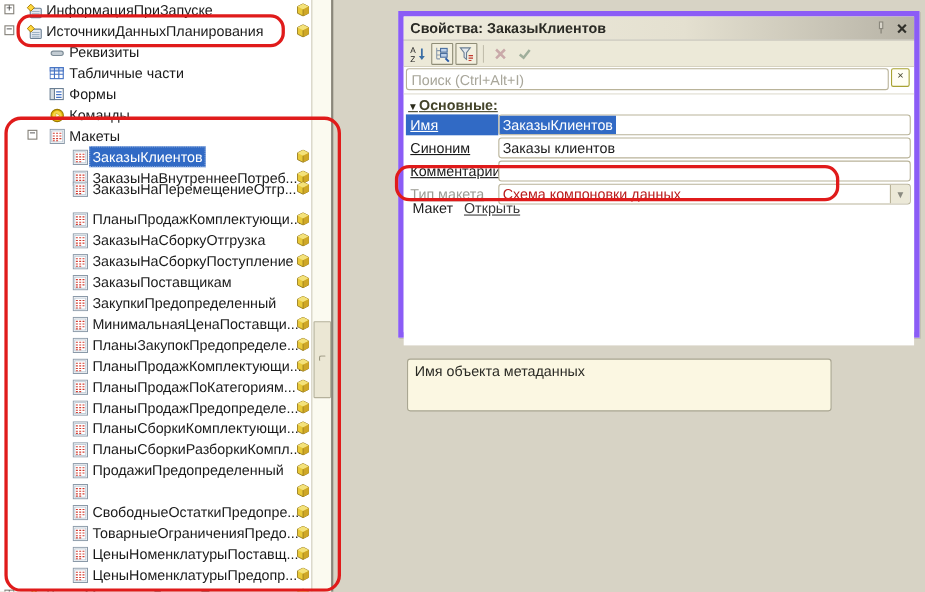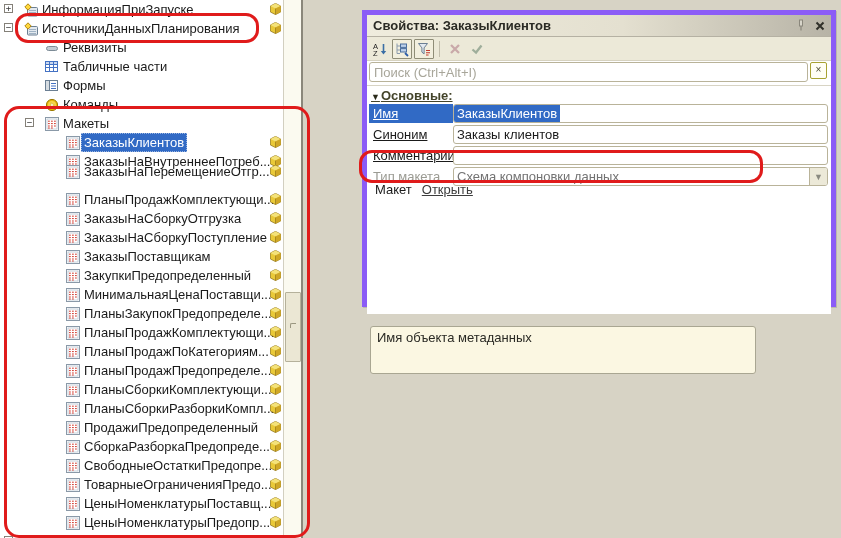--- a/index.html
+++ b/index.html
@@ -69,21 +69,21 @@
   #section-header{position:absolute;left:4px;top:2px;font-weight:bold;color:#44442a;text-decoration:underline;}
   #section-arrow{font-size:9px;margin-right:1px;color:#2a2a1a;}
   #prop-fields{position:absolute;left:2px;top:18px;right:3px;}
   .prow{display:flex;height:19px;margin-bottom:2px;align-items:center;}
   .plabel{width:84px;padding-left:4px;line-height:19px;box-sizing:border-box;white-space:nowrap;text-decoration:underline;}
   .plabel.sel{background:#316ac5;color:#fff;}
   .plabel.disabled{color:#9b9b93;}
   .pvalue{flex:1;height:19px;box-sizing:border-box;border:1px solid #b9b399;border-radius:3px;background:#fff;display:flex;align-items:center;overflow:hidden;}
   .pvalue .vtext{padding:0 3px;line-height:17px;white-space:nowrap;}
   .pvalue .vtext.hl{background:#316ac5;color:#fff;}
-  .pvalue .vtext.disabled{color:#737373;}
+  .pvalue .vtext.disabled{color:#b91c1c;}
   .ddbtn{margin-left:auto;width:17px;height:17px;background:#ece9d8;border-left:1px solid #b9b399;display:flex;align-items:center;justify-content:center;color:#8a8a80;font-size:9px;}
   #layout-row{position:absolute;left:8px;top:96px;white-space:nowrap;}
   #layout-open-link{text-decoration:underline;color:#3c3c3c;margin-left:10px;}
   #desc-box{
     position:absolute;left:3px;top:240px;width:386px;height:48px;box-sizing:border-box;
     background:#fbf7e2;border:1px solid #a9a692;border-radius:3px;
     padding:3px 6px;color:#2a2a24;
   }
 </style>
 </head>
@@ -431,21 +431,20 @@
           </svg></span>
       </div>
       <div class="trow" style="top: 437px;">
         <span class="ticon" style="left: 66px;">
           <svg width="14" height="14" viewBox="0 0 14 14">
             <rect x="0.5" y="0.5" width="13" height="13" fill="#fff" stroke="#8a99a8"></rect>
             <rect x="2" y="2" width="10" height="10" fill="#fff" stroke="#b9c6d2" stroke-width="0.8"></rect>
             <path d="M3 4.2h8M3 6.6h8M3 9h8M3 11h5" stroke="#d23a2e" stroke-width="1" stroke-dasharray="1.8 1.2"></path>
           </svg>
         </span>
-        <span class="tlabel" style="left: 84px;">СборкаРазборкаПредопреде...</span>
         <span class="tcube"><svg width="11" height="12" viewBox="0 0 11 12">
             <path d="M5.5 .4 L10.6 3 L10.6 9 L5.5 11.6 L.4 9 L.4 3 Z" fill="#e9c938" stroke="#93761a" stroke-width="0.8"></path>
             <path d="M5.5 .4 L10.6 3 L5.5 5.6 L.4 3 Z" fill="#f4e27a"></path>
             <path d="M5.5 5.6 L10.6 3 L10.6 9 L5.5 11.6 Z" fill="#cfa726"></path>
             <path d="M5.5 5.6 V11.6" stroke="#93761a" stroke-width="0.7"></path>
           </svg></span>
       </div>
       <div class="trow" style="top: 456px;">
         <span class="ticon" style="left: 66px;">
           <svg width="14" height="14" viewBox="0 0 14 14">

